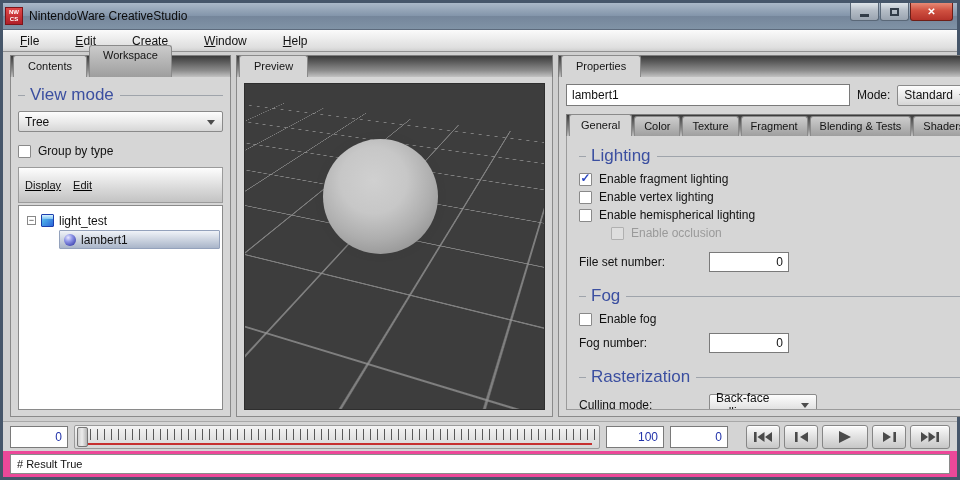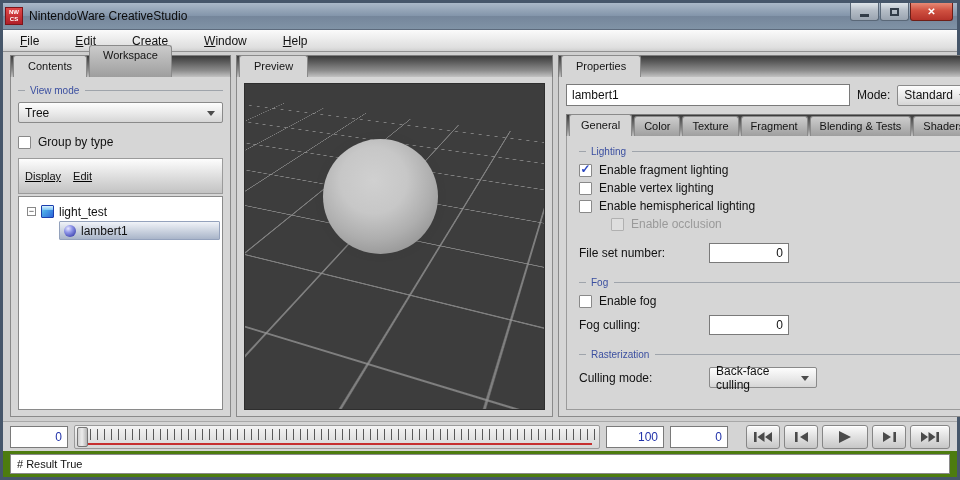--- a/index.html
+++ b/index.html
@@ -41,21 +41,21 @@
   .tabstrip { height:22px; flex:0 0 22px; display:flex; align-items:flex-end;
     background:linear-gradient(180deg,#3a3a3a,#8d8d8d 70%,#c2c2c2); border:1px solid #7c7c7c; border-bottom:none; }
   .tab { font-size:11px; padding:3px 13px 16px; border:1px solid #8a8a8a; border-bottom:none;
     border-radius:3px 3px 0 0; margin-left:2px; background:linear-gradient(180deg,#cbcbcb,#9e9e9e); color:#141414; }
   .tab.active { background:#d6d6d6; padding:4px 14px 5px; }
   .panel-body { flex:1 1 auto; background:#d6d6d6; border:1px solid #8a8a8a; border-top:none; padding:6px 7px; display:flex; flex-direction:column; min-height:0; }
 
   
   .group-head { display:flex; align-items:center; margin:2px 0 6px; }
   .group-head .seg { width:7px; height:1px; background:#9fa4ab; margin-right:5px; }
-  .group-head .lbl { font-size:10px; color:#3b4fa0; margin-right:6px; white-space:nowrap; }
+  .group-head .lbl { font-size:17px; color:#3b4fa0; margin-right:6px; white-space:nowrap; }
   .group-head .fill { flex:1; height:1px; background:#9fa4ab; }
 
   
   .dropdown { position:relative; height:21px; border:1px solid #8a8a8a; border-radius:2px;
     background:linear-gradient(180deg,#fdfdfd,#e9e9e9 55%,#d6d6d6); font-size:12px; color:#111;
     display:flex; align-items:center; padding:0 20px 0 6px; }
   .dropdown .arrow { position:absolute; right:7px; top:8px; width:0; height:0;
     border-left:4px solid transparent; border-right:4px solid transparent; border-top:5px solid #4c4c4c; }
 
   
@@ -133,21 +133,21 @@
   .pb-group { display:flex; gap:4px; margin-left:12px; }
   .pb-btn { height:24px; width:34px; border:1px solid #868686; border-radius:3px;
     background:linear-gradient(180deg,#fbfbfb,#dedede 55%,#c7c7c7); box-shadow:inset 0 1px 0 #fff;
     display:flex; align-items:center; justify-content:center; }
   .pb-btn.play { width:46px; }
   .pb-btn.last { width:40px; }
   .pb-btn svg { display:block; }
   .pb-fill { fill:#4a4a4a; }
 
   
-  .statusbar { flex:0 0 26px; display:flex; align-items:center; padding:0 7px; background:#4d7c0f; }
+  .statusbar { flex:0 0 26px; display:flex; align-items:center; padding:0 7px; background:#ec4899; }
   .status-field { flex:1; height:20px; background:#fff; border:1px solid #8a8a8a; font-size:11px; color:#111;
     display:flex; align-items:center; padding-left:6px; }
 </style>
 </head>
 <body>
 
 <div class="window">
 
   <div class="titlebar">
     <div class="app-icon">
@@ -279,21 +279,21 @@
           <div class="group-head" style="margin-top:14px;">
             <span class="seg"></span>
             <span class="lbl">Fog</span>
             <span class="fill"></span>
           </div>
           <label class="checkrow">
             <span class="cb"></span>
             <span>Enable fog</span>
           </label>
           <div class="form-row">
-            <span class="flabel">Fog culling:</span>
+            <span class="flabel">Fog number:</span>
             <span class="text-field num-field">0</span>
           </div>
 
           <div class="group-head" style="margin-top:14px;">
             <span class="seg"></span>
             <span class="lbl">Rasterization</span>
             <span class="fill"></span>
           </div>
           <div class="form-row">
             <span class="flabel">Culling mode:</span>

